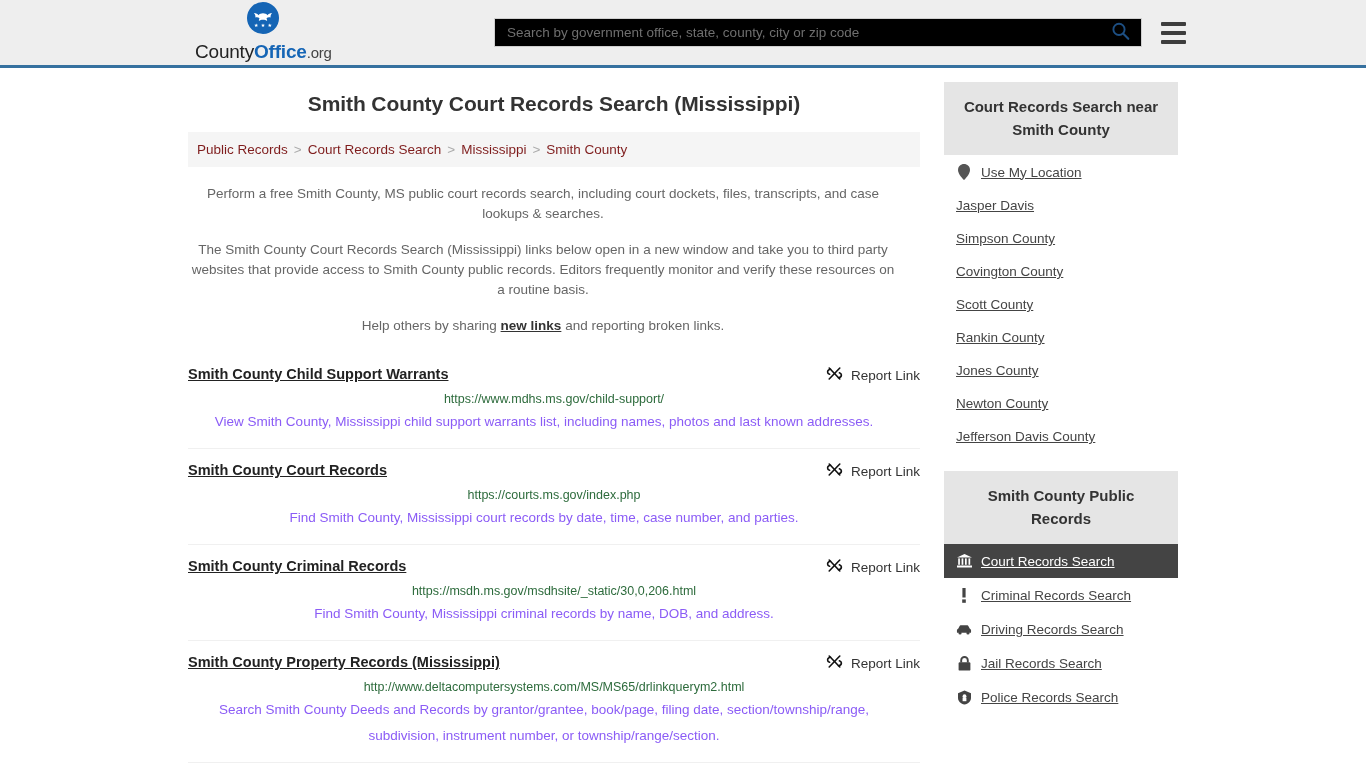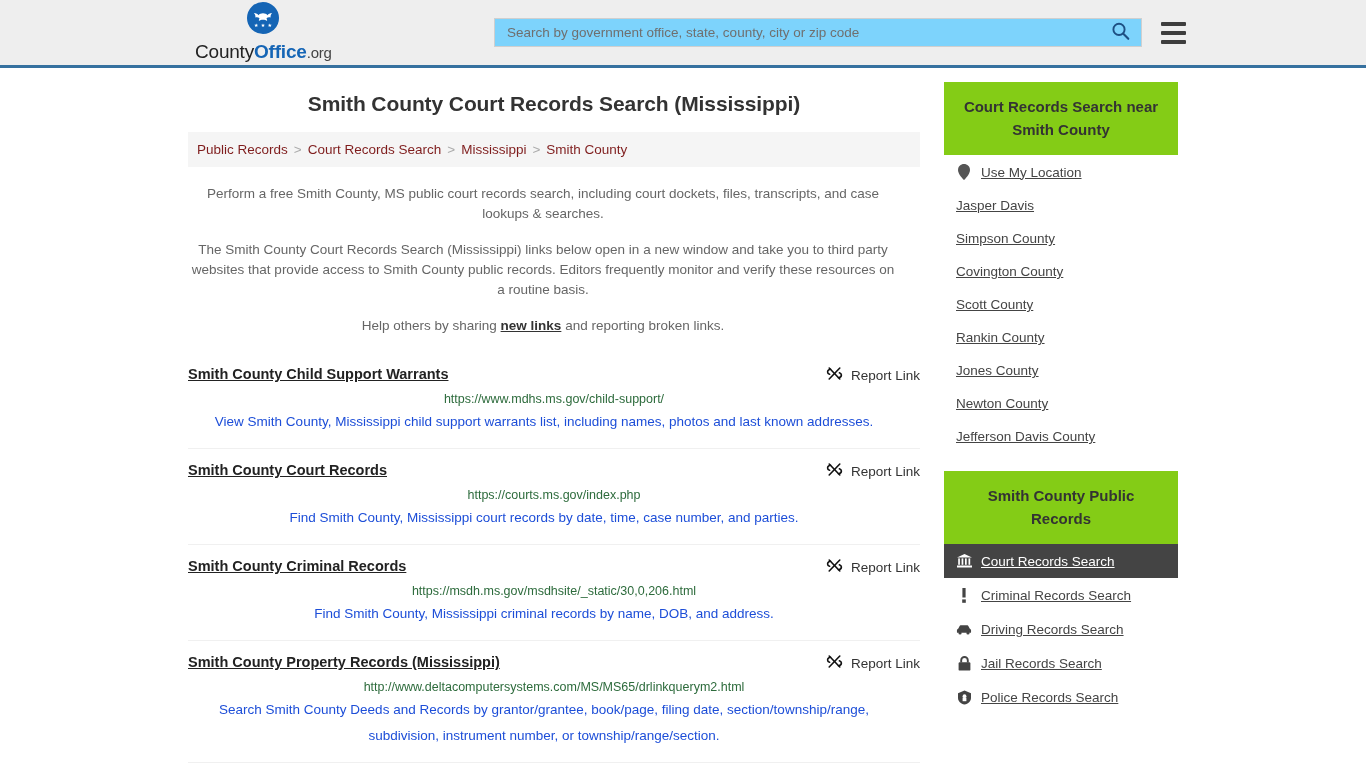--- a/index.html
+++ b/index.html
@@ -50,21 +50,21 @@
   .search-zone {
     position: absolute;
     left: 494px;
     top: 18px;
     display: flex;
     align-items: center;
   }
   .search-box {
     width: 648px;
     height: 29px;
-    background: #7dd3fc;
+    background: #000000;
     border: 1px solid #cfcfcf;
     display: flex;
     align-items: center;
     padding: 0 8px 0 10px;
   }
   .search-input {
     border: 0; outline: 0;
     flex: 1;
     font-size: 13.5px;
     color: #6f6f6f;
@@ -170,30 +170,30 @@
   .unlink-icon { display: block; }
   .result-url {
     font-size: 12.5px;
     color: #2d6b3c;
     margin-top: 6px;
     line-height: 16px;
     word-break: break-all;
   }
   .result-desc {
     font-size: 13.5px;
-    color: #1d4ed8;
+    color: #8b5cf6;
     line-height: 26px;
     margin-top: 2px;
     max-width: 712px;
   }
 
   
   .side-panel { margin-bottom: 0; }
   .side-head {
-    background: #84cc16;
+    background: #e5e5e5;
     padding: 13px 12px 14px 12px;
     font-size: 15px;
     font-weight: bold;
     color: #333333;
     line-height: 23px;
   }
   .side-list { margin: 0; padding: 0; list-style: none; }
   .side-list li {
     display: flex;
     align-items: center;

